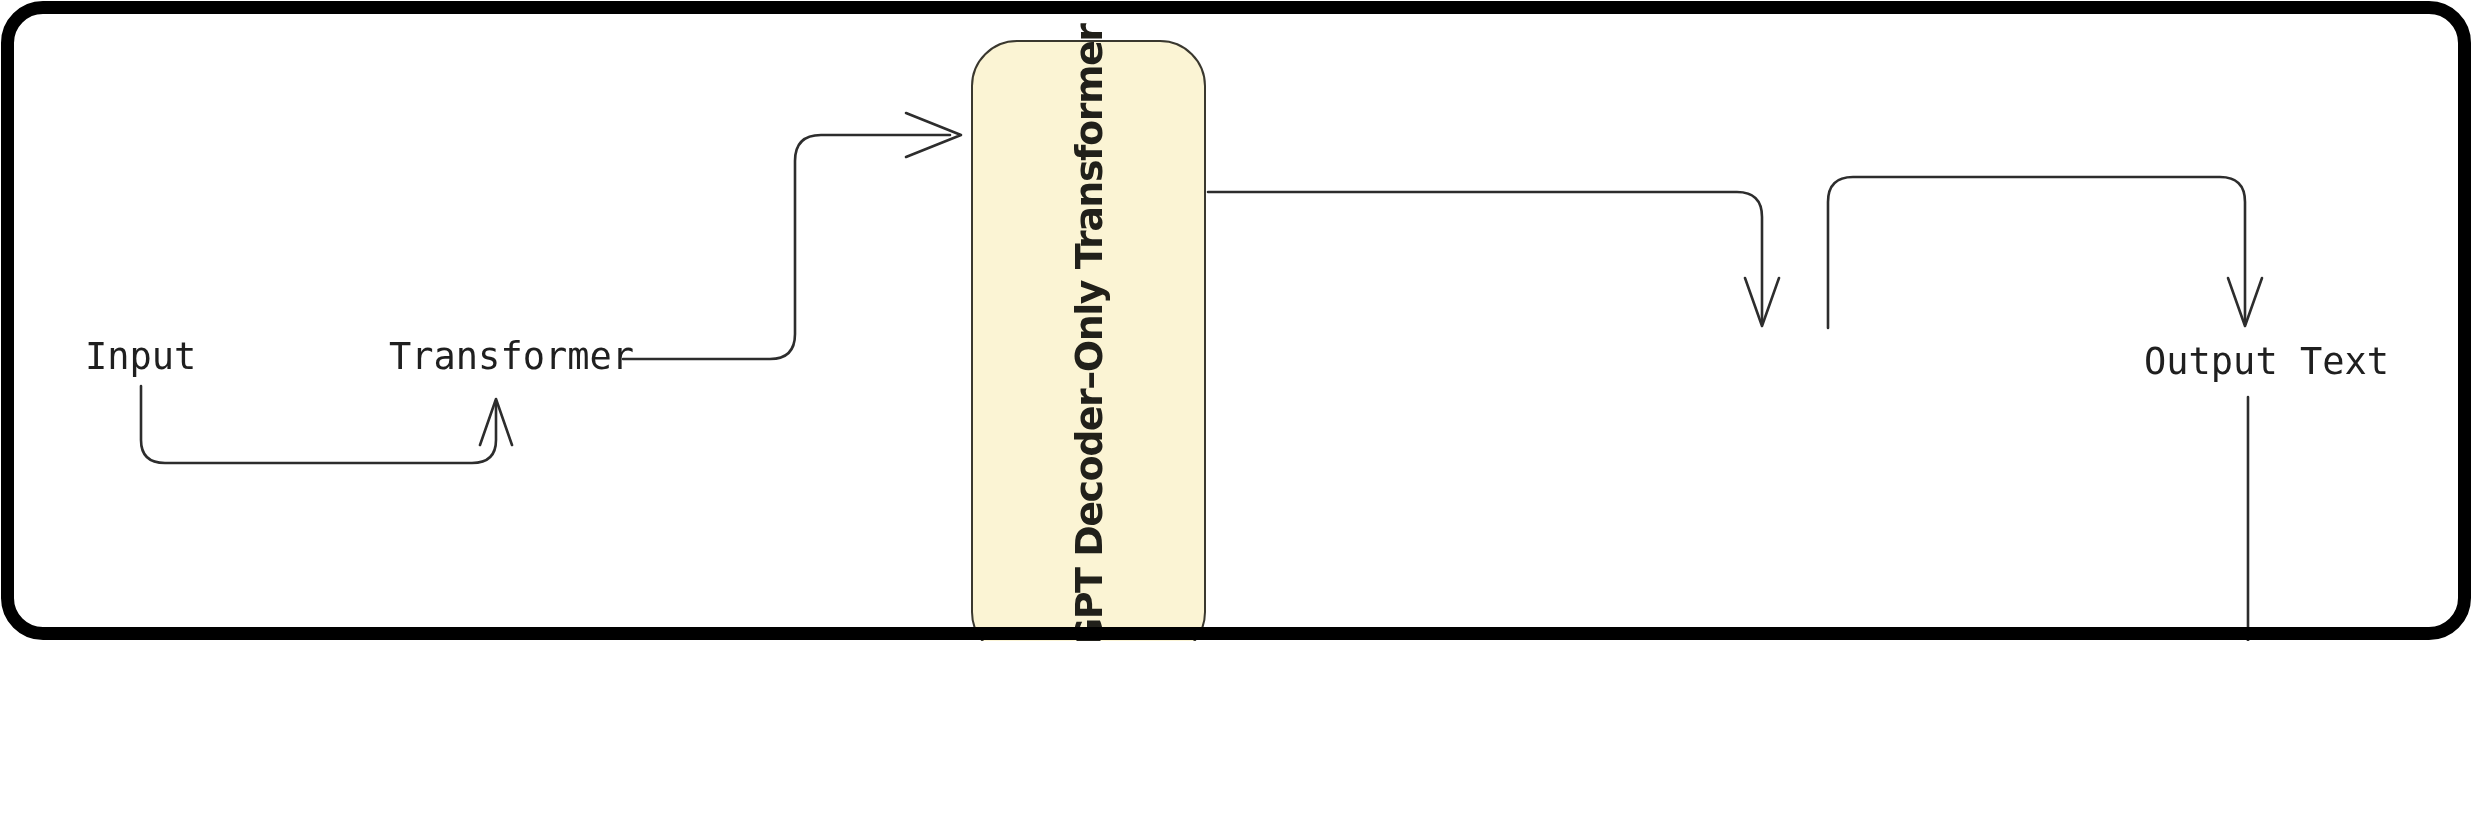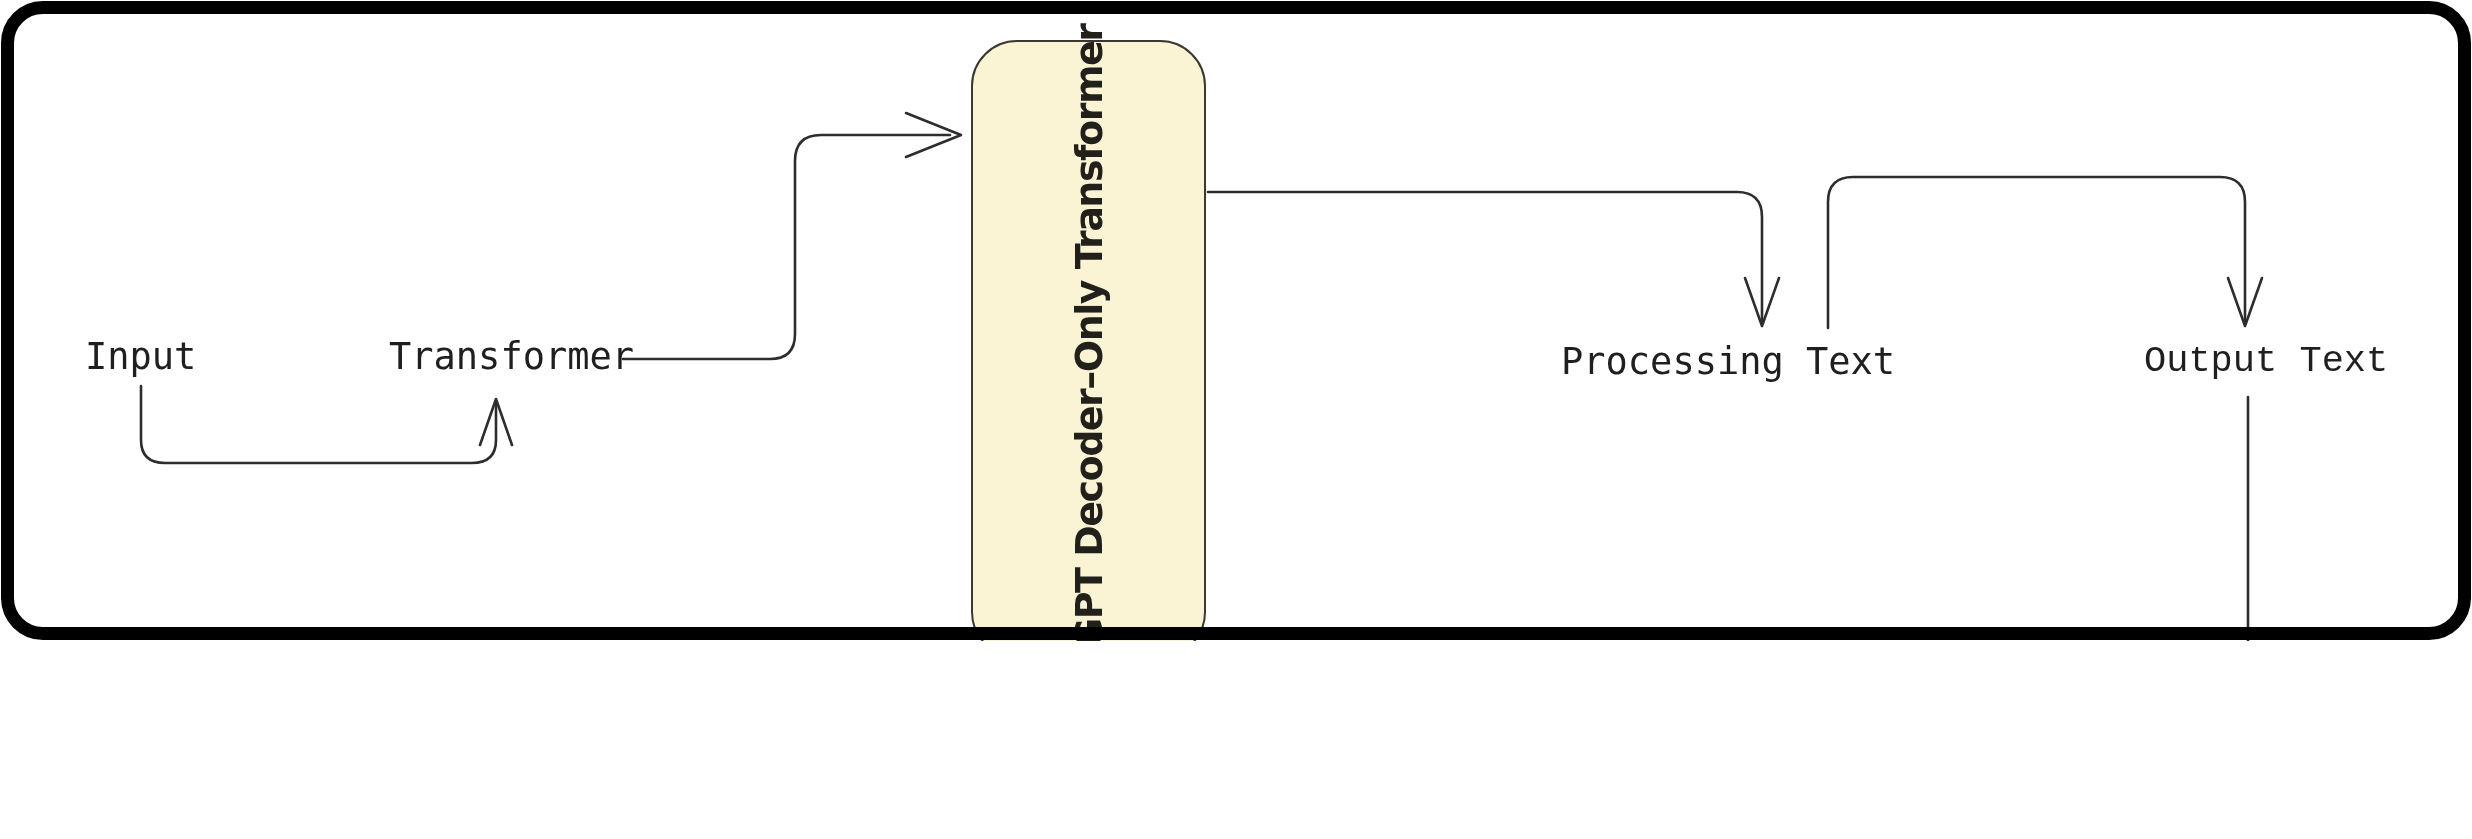--- a/index.html
+++ b/index.html
@@ -99,19 +99,18 @@
   </svg>
 
   <div class="node-label" style="left:85px; top:335px;">Input</div>
 
   <div class="node-label" style="left:389px; top:335px;">Transformer</div>
 
   <div class="transformer-box">
     <div class="transformer-label">GPT Decoder–Only Transformer</div>
   </div>
 
-  <div class="node-label" style="left:1561px; top:340px;">Processing Text</div>
 
-  <div class="node-label" style="left:2144px; top:340px;font-family:Liberation Mono, monospace;">Output Text</div>
+  <div class="node-label" style="left:2144px; top:340px;">Output Text</div>
 
   <div class="frame"></div>
 
 </div>
 
 </body></html>

